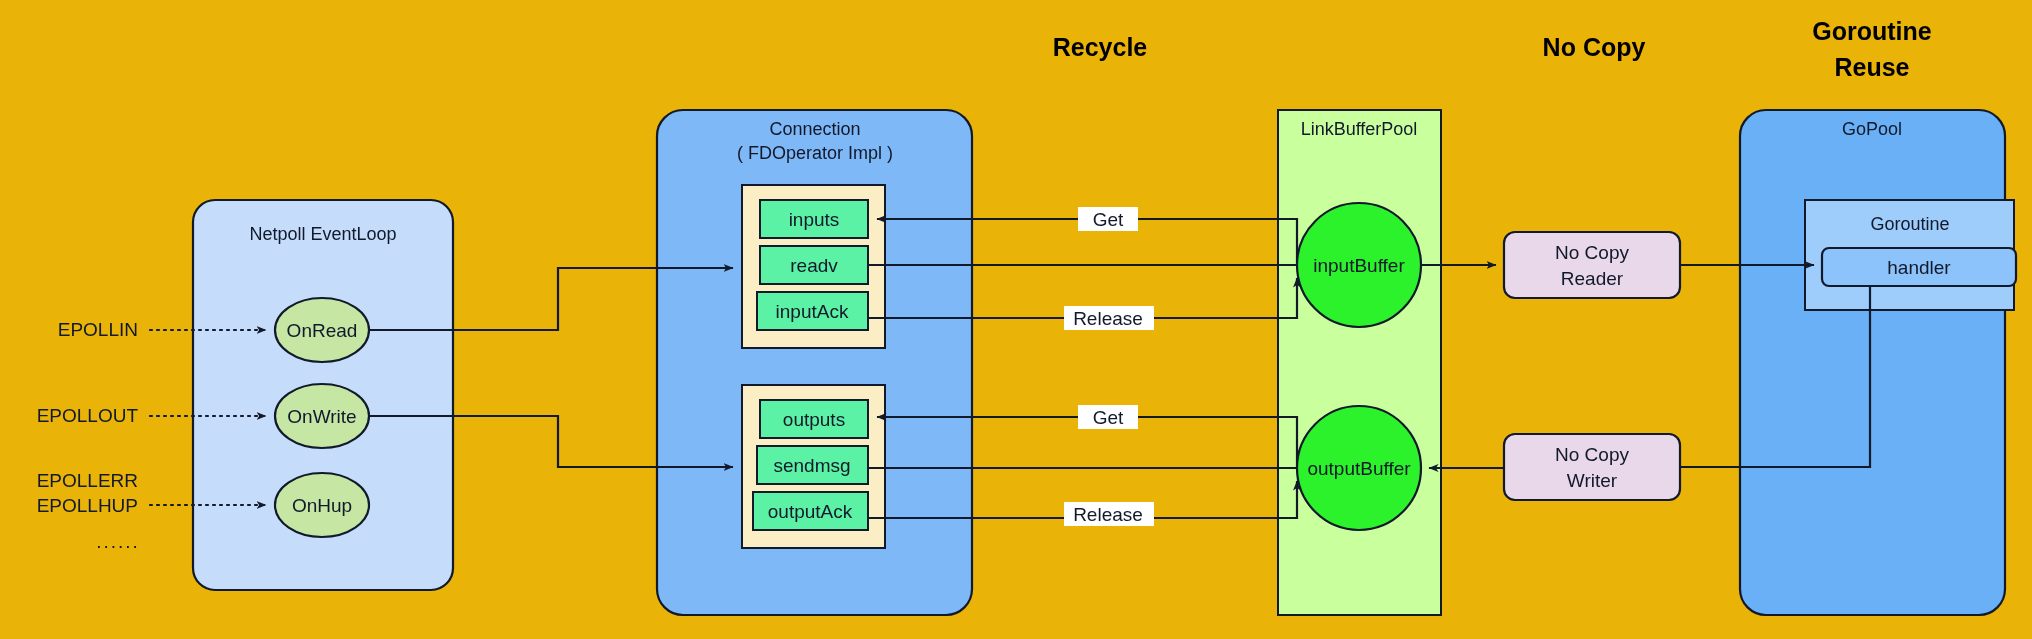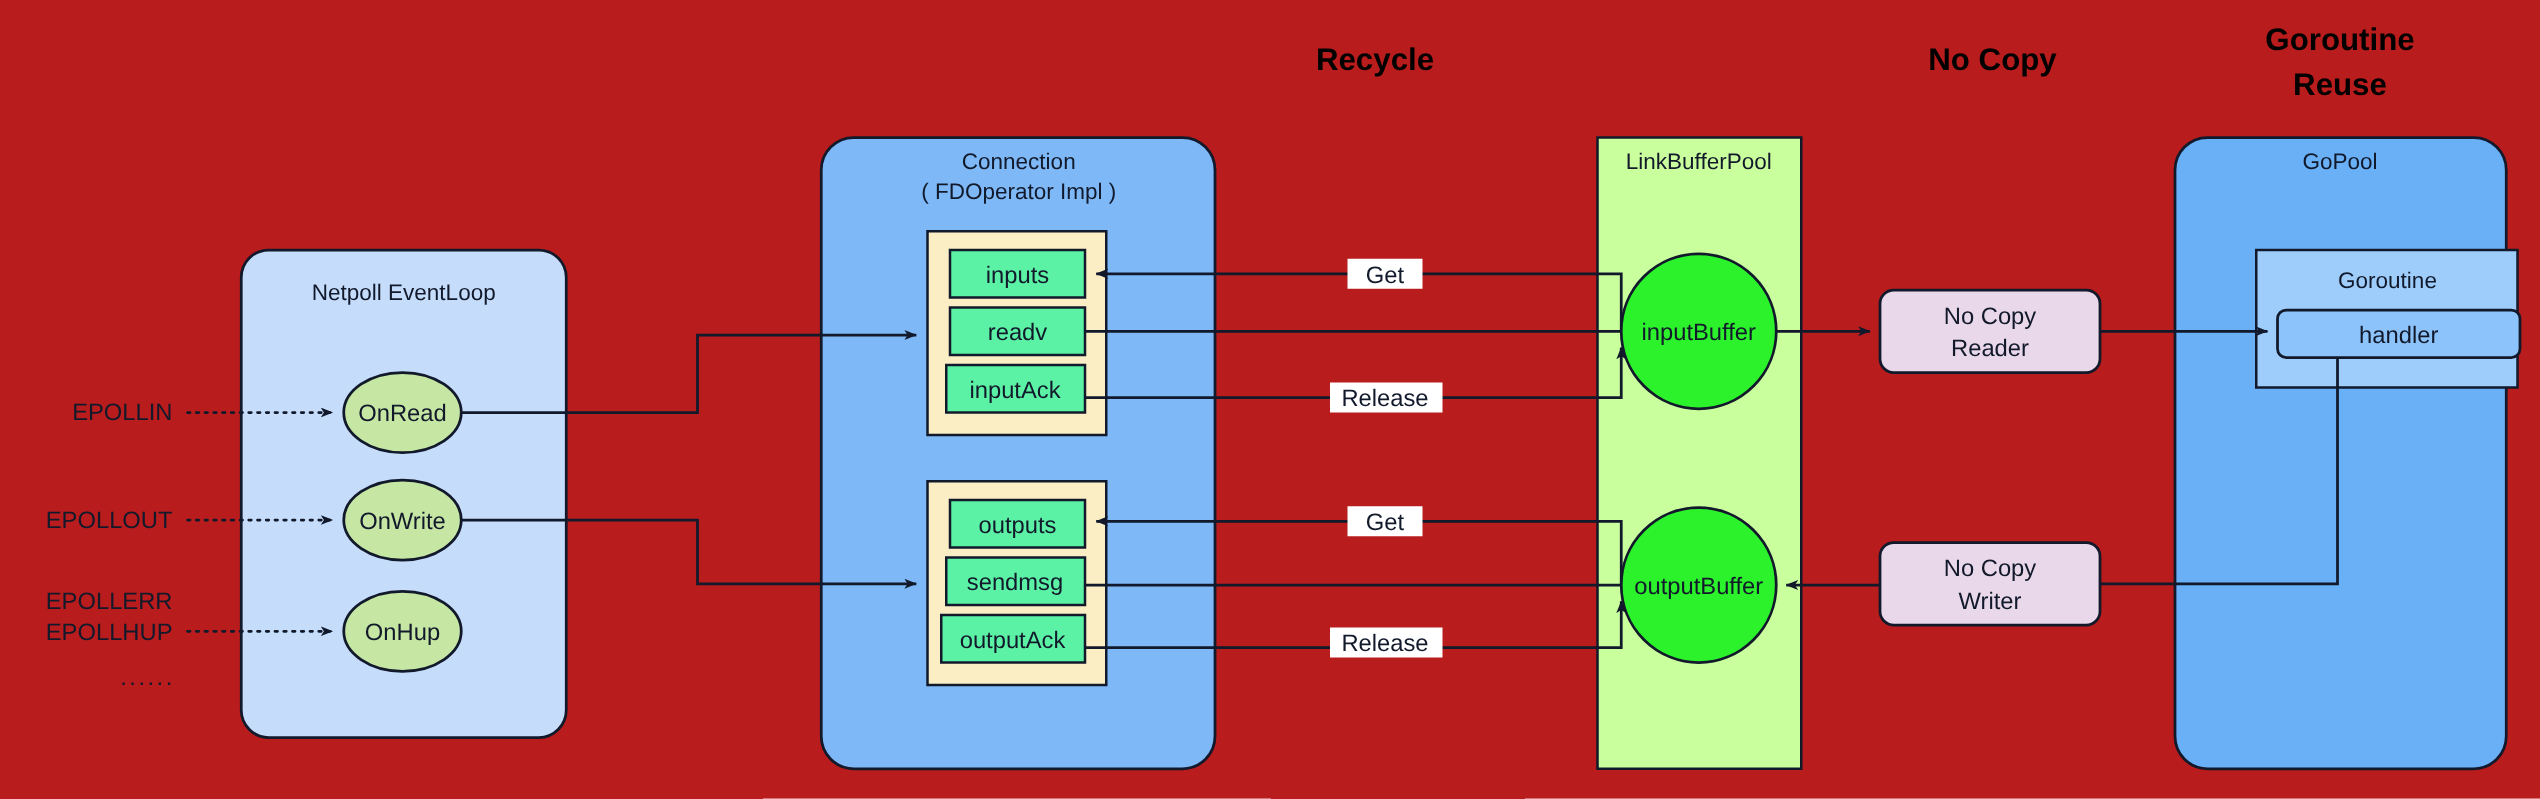--- a/index.html
+++ b/index.html
@@ -4,21 +4,21 @@
 <style>
   html, body {
     margin: 0;
     padding: 0;
     background: #ffffff;
   }
   #stage {
     position: relative;
     width: 2032px;
     height: 639px;
-    background: #b91c1c;
+    background: #eab308;
     overflow: hidden;
     font-family: "Liberation Sans", sans-serif;
   }
   svg.diagram {
     position: absolute;
     top: 0;
     left: 0;
     width: 2032px;
     height: 639px;
   }

